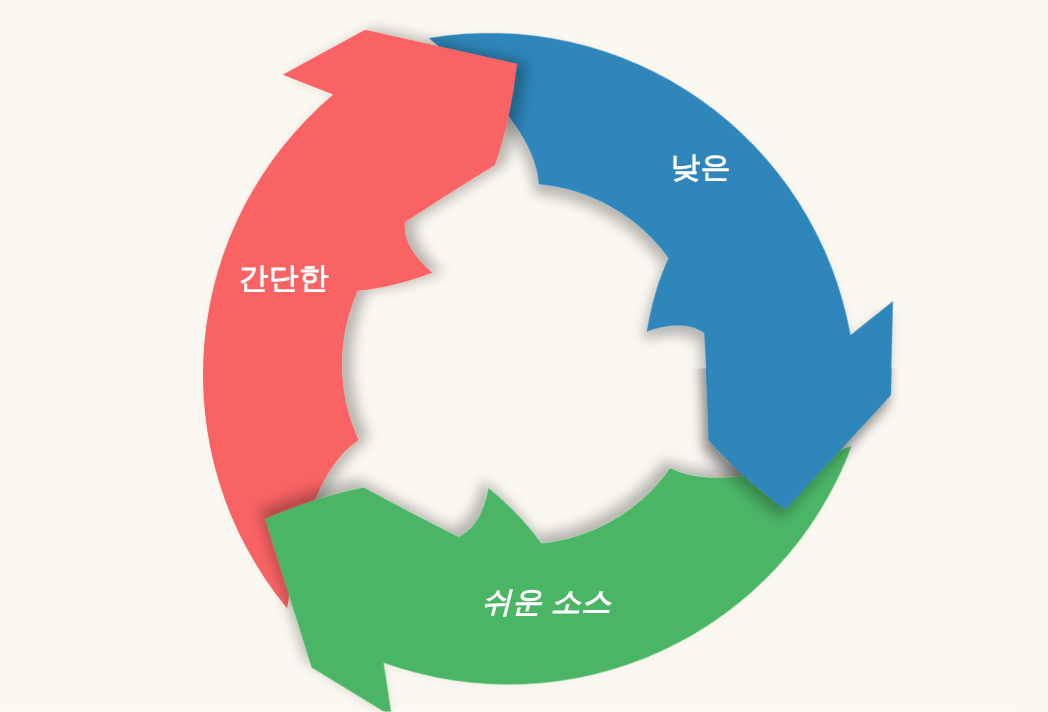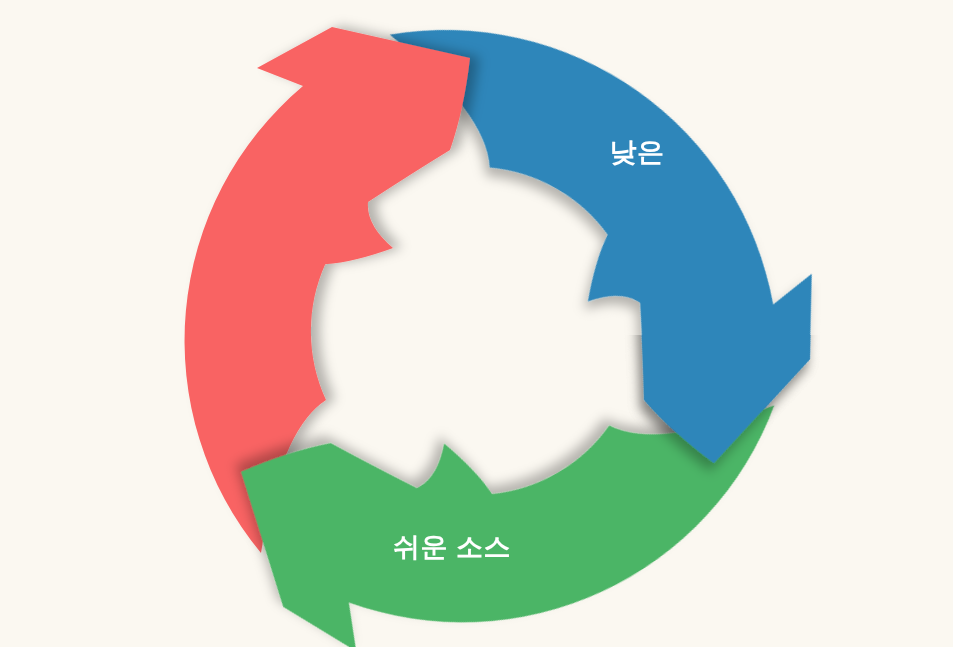--- a/index.html
+++ b/index.html
@@ -34,21 +34,21 @@
     font-size: 27px;
     font-weight: 700;
     line-height: 34px;
     letter-spacing: 0.5px;
     white-space: nowrap;
     user-select: none;
   }
   .seg-label span { display: block; }
   .label-maintenance { left: 637px; top: 152px; }
   .label-structure   { left: 258px; top: 253px; }
-  .label-source      { left: 452px; top: 547px; }
+  .label-source      { left: 497px; top: 547px; font-style: italic; }
 </style>
 </head>
 <body>
 
 <div class="stage" style="background: rgb(251, 248, 241);">
 
   <svg class="cycle-svg" viewBox="0 0 953 647" aria-hidden="true">
     <defs>
 
       <path id="arrow-segment" d="M 326 400
@@ -88,19 +88,20 @@
         <use href="#arrow-segment" filter="url(#overlap-shadow)" fill="#2F86BA"></use>
       </g>
     </g>
   </svg>
 
   <div class="seg-label label-maintenance">
     <span>낮은</span>
   </div>
 
   <div class="seg-label label-structure">
+    <span>간단한</span>
   </div>
 
   <div class="seg-label label-source">
     <span>쉬운 소스</span>
   </div>
 
 </div>
 
 </body></html>

